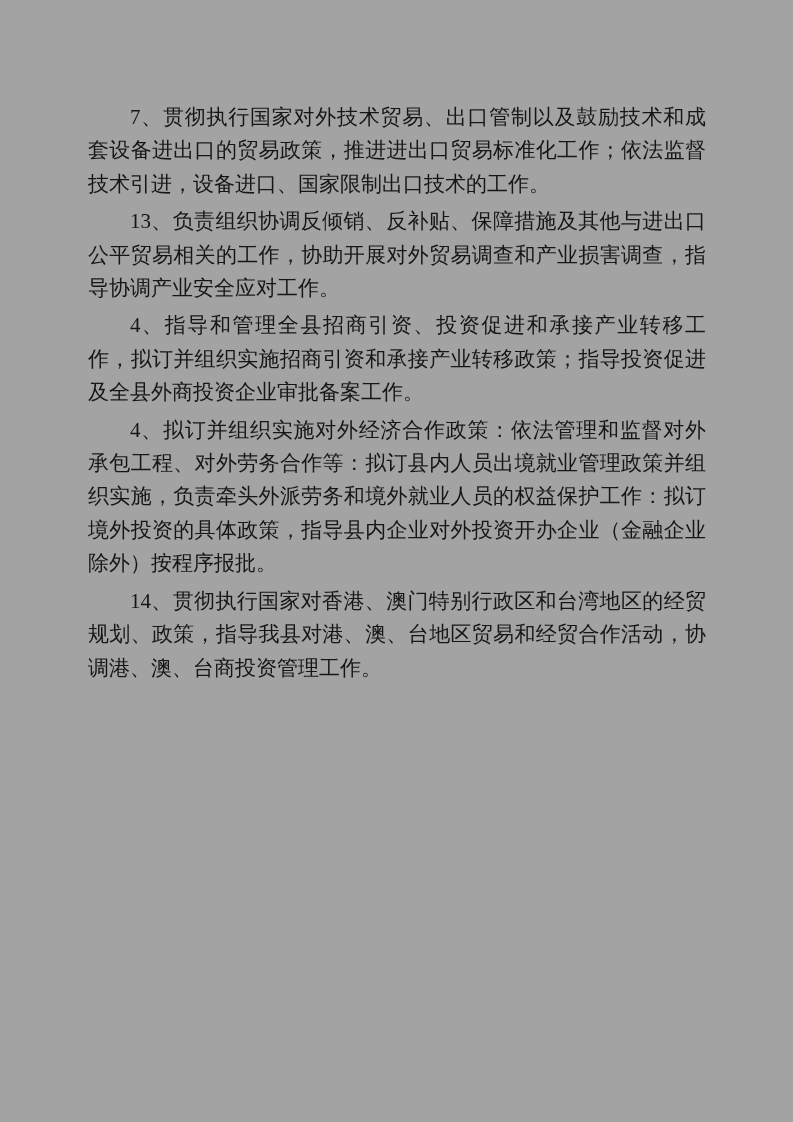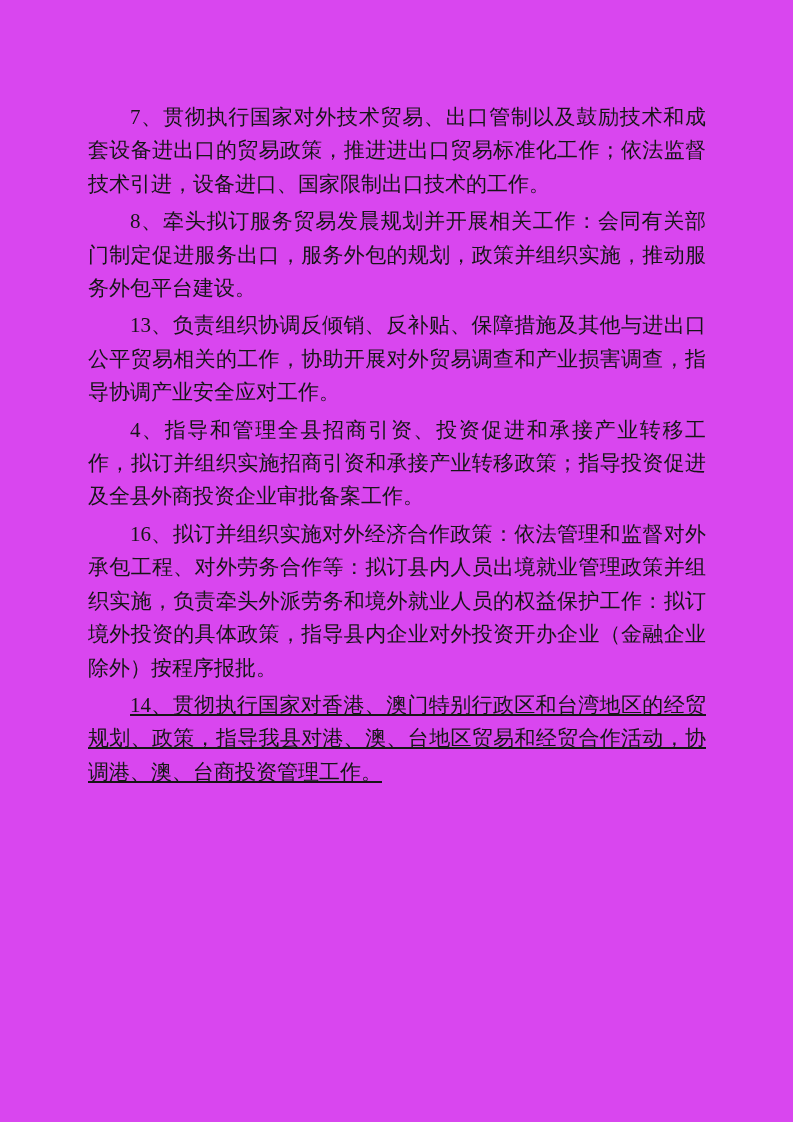--- a/index.html
+++ b/index.html
@@ -9,21 +9,21 @@
   body {
     width: 793px;
     height: 1122px;
     background: #ffffff;
     overflow: hidden;
   }
   .page {
     position: relative;
     width: 793px;
     height: 1122px;
-    background: #d946ef;
+    background: #a3a3a3;
     box-sizing: border-box;
   }
   .text-block {
     position: absolute;
     top: 101px;
     left: 88px;
     width: 618px;
   }
   .clause {
     margin: 0 0 4px 0;
@@ -32,28 +32,26 @@
     line-height: 33.4px;
     color: #161616;
     text-align: justify;
     text-justify: inter-character;
     text-indent: 2em;
     letter-spacing: 0;
     word-break: normal;
   }
   .clause:last-child {
     margin-bottom: 8px;
-    text-decoration: underline;
   }
 </style>
 </head>
 <body>
 
 <div class="page">
   <div class="text-block">
     <p class="clause">7、贯彻执行国家对外技术贸易、出口管制以及鼓励技术和成套设备进出口的贸易政策，推进进出口贸易标准化工作；依法监督技术引进，设备进口、国家限制出口技术的工作。</p>
-    <p class="clause">8、牵头拟订服务贸易发晨规划并开展相关工作：会同有关部门制定促进服务出口，服务外包的规划，政策并组织实施，推动服务外包平台建设。</p>
     <p class="clause">13、负责组织协调反倾销、反补贴、保障措施及其他与进出口公平贸易相关的工作，协助开展对外贸易调查和产业损害调查，指导协调产业安全应对工作。</p>
     <p class="clause">4、指导和管理全县招商引资、投资促进和承接产业转移工作，拟订并组织实施招商引资和承接产业转移政策；指导投资促进及全县外商投资企业审批备案工作。</p>
-    <p class="clause">16、拟订并组织实施对外经济合作政策：依法管理和监督对外承包工程、对外劳务合作等：拟订县内人员出境就业管理政策并组织实施，负责牵头外派劳务和境外就业人员的权益保护工作：拟订境外投资的具体政策，指导县内企业对外投资开办企业（金融企业除外）按程序报批。</p>
+    <p class="clause">4、拟订并组织实施对外经济合作政策：依法管理和监督对外承包工程、对外劳务合作等：拟订县内人员出境就业管理政策并组织实施，负责牵头外派劳务和境外就业人员的权益保护工作：拟订境外投资的具体政策，指导县内企业对外投资开办企业（金融企业除外）按程序报批。</p>
     <p class="clause">14、贯彻执行国家对香港、澳门特别行政区和台湾地区的经贸规划、政策，指导我县对港、澳、台地区贸易和经贸合作活动，协调港、澳、台商投资管理工作。</p>
   </div>
 </div>
 
 </body></html>

